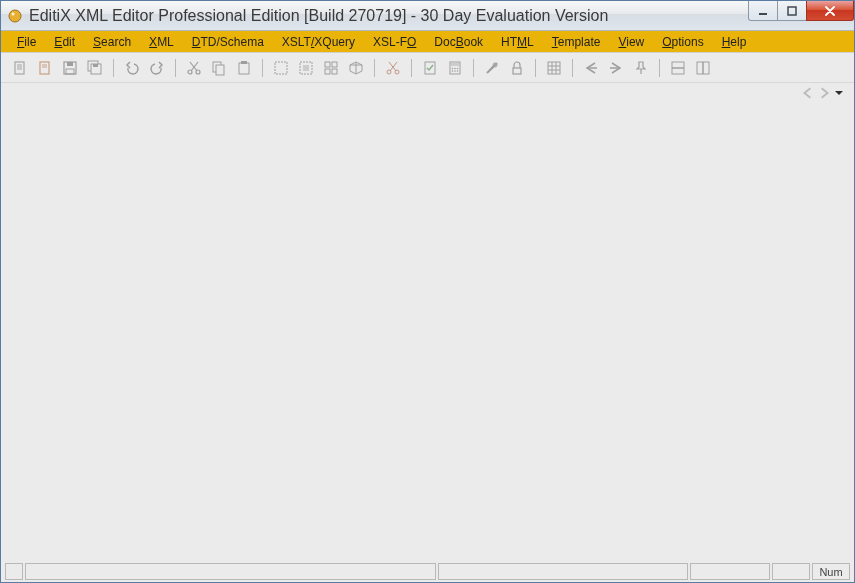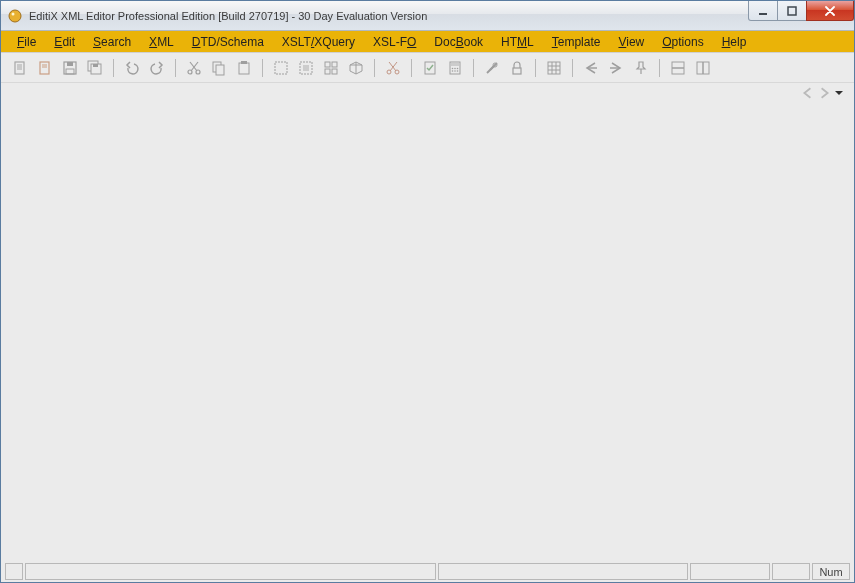--- a/index.html
+++ b/index.html
@@ -2,21 +2,21 @@
 <html><head>
   <meta charset="utf-8">
   <style>
     * { box-sizing: border-box; margin: 0; padding: 0; }
     body { font-family: "Segoe UI", Tahoma, sans-serif; font-size: 12px; background: #d4d0c8; overflow: hidden; }
     
     .window { width: 855px; height: 583px; background: #ebebeb; border: 1px solid #5a7ca0; display: flex; flex-direction: column; box-shadow: 0 0 8px rgba(0,0,0,0.3); }
     
     .titlebar { height: 30px; background: linear-gradient(to bottom, #f8f8f8 0%, #e6e9ed 45%, #d8dde4 46%, #dfe5ec 100%); display: flex; align-items: center; padding: 0 0 0 6px; border-bottom: 1px solid #b0b8c0; }
     .titlebar-icon { width: 16px; height: 16px; margin-right: 6px; display: inline-flex; align-items: center; justify-content: center; }
-    .titlebar-text { flex: 1; color: #3a3a3a; font-size: 11px; }
+    .titlebar-text { flex: 1; color: #3a3a3a; font-size: 16px; }
     .win-controls { display: flex; height: 100%; align-items: flex-start; }
     .win-btn { width: 30px; height: 20px; border: 1px solid #8a98a8; border-top: none; background: linear-gradient(to bottom, #f0f3f7, #dde4ec); display: flex; align-items: center; justify-content: center; margin-left: -1px; cursor: pointer; }
     .win-btn.min { border-bottom-left-radius: 3px; }
     .win-btn.close { width: 48px; background: linear-gradient(to bottom, #e9a2a0 0%, #d9573a 45%, #c83420 46%, #d24b30 100%); border-color: #a03020; border-bottom-right-radius: 3px; }
     .win-btn svg { width: 10px; height: 10px; }
     .win-btn.close svg { width: 12px; height: 10px; }
     
     .menubar { height: 22px; background: #eab308; display: flex; align-items: center; padding: 0 8px; gap: 2px; border-bottom: 1px solid #d0d0d0; }
     .menu-item { padding: 2px 8px; color: #222; cursor: pointer; }
     .menu-item .ul { text-decoration: underline; }

